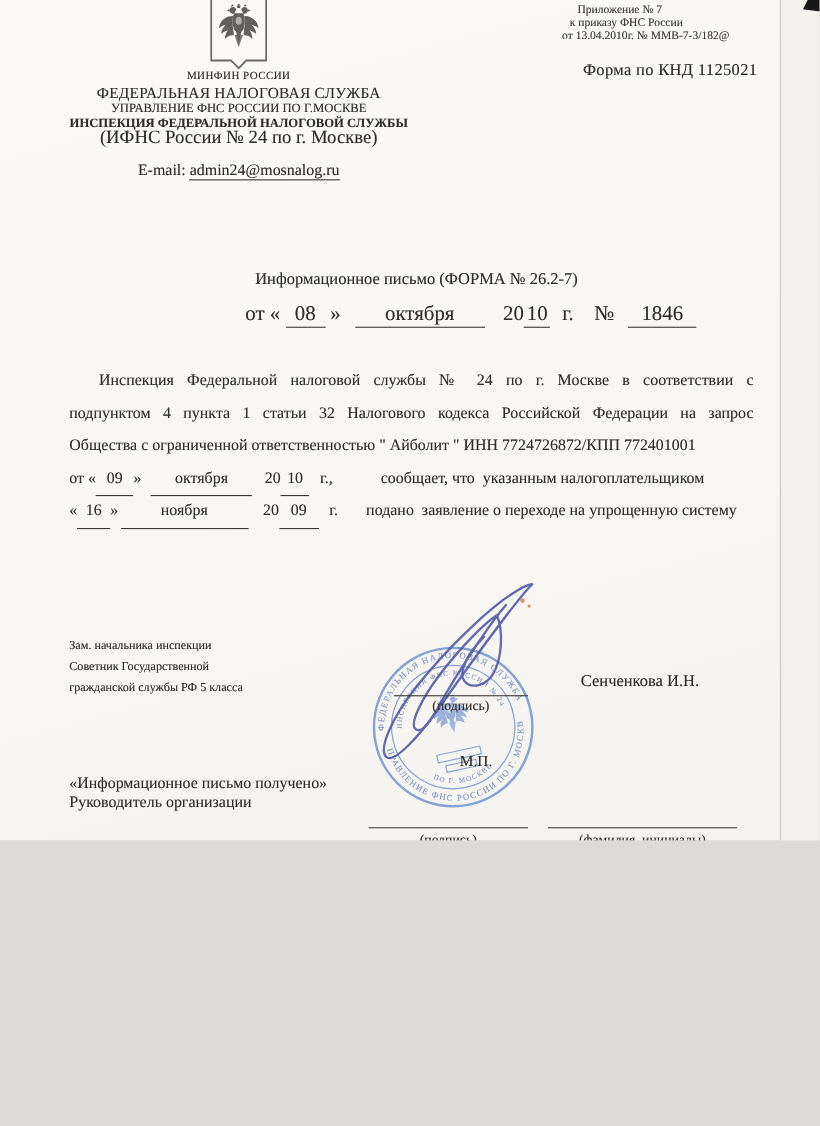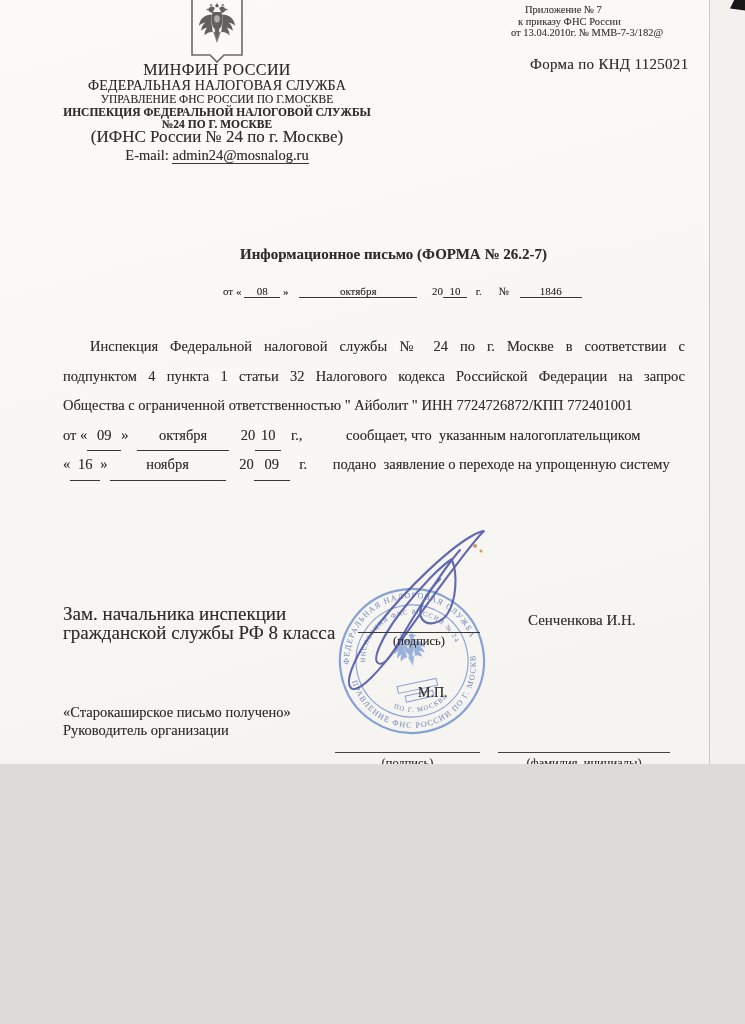--- a/index.html
+++ b/index.html
@@ -26,44 +26,44 @@
   .corner-note { left:511px; top:4px; font-size:10.5px; line-height:11.6px; color:#3d3b38; }
   .corner-note div:nth-child(1){ padding-left:14px; }
   .corner-note div:nth-child(2){ padding-left:7px; }
   .form-code { left:530px; top:56px; font-size:15px; letter-spacing:.3px; }
 
   
   .emblem-box { left:191px; top:0; width:52px; height:64px; }
 
   
   .lh { left:52px; top:62px; width:330px; text-align:center; }
-  .lh .l1 { font-size:16px; line-height:16px; letter-spacing:.4px;font-family:Liberation Serif, serif; }
+  .lh .l1 { font-size:10px; line-height:16px; letter-spacing:.4px;font-family:Liberation Serif, serif; }
   .lh .l2 { font-size:14px; line-height:15px; letter-spacing:.2px; }
   .lh .l3 { font-size:11.5px; line-height:12.5px; }
   .lh .l4 { font-size:11.5px; line-height:12px; font-weight:bold; }
   .lh .l5 { font-size:11.5px; line-height:12.5px; font-weight:bold; }
   .lh .l6 { font-size:17px;  line-height:13px; }
   .contact { left:37px; top:146px; width:360px; text-align:center; font-size:14.5px; line-height:18px; }
   .contact .email { border-bottom:1px solid #3b3834; }
 
   
-  .doc-title { left:232px; top:246px; width:315px; text-align:right; font-weight:bold; font-size:15px; }
-  .doc-date { left:223px; top:285px; font-size:11px; white-space:nowrap; }
+  .doc-title { left:232px; top:246px; width:315px; text-align:left; font-weight:normal; font-size:15px; }
+  .doc-date { left:223px; top:275px; font-size:19px; white-space:nowrap; }
   .fill { display:inline-block; text-align:center; border-bottom:1.3px solid #3b3834; }
   .gap  { display:inline-block; }
 
   
   .body-text { left:63px; top:332px; width:622px; font-size:14.5px; }
   .body-text .bl { height:29.6px; line-height:29.6px; white-space:nowrap; }
   .bl.just { text-align:justify; text-align-last:justify; white-space:normal; }
   .bl.ind  { text-indent:27px; }
   .seg-rest { white-space:pre-wrap; }
 
   
-  .officials { left:63px; top:604px; font-size:19px; line-height:19px; }
+  .officials { left:63px; top:578px; font-size:11px; line-height:19px; }
   .signer-name { left:528px; top:612px; font-size:15px; }
   .sign-line { left:358px; top:610px; width:122px; height:22px; border-bottom:1.4px solid #3b3834; }
   .sign-cap  { left:358px; top:634px; width:122px; text-align:center; font-size:12.5px; }
   .seal-cap  { left:418px; top:685px; font-size:14px; }
 
   .stamp-wrap { left:332px; top:581px; width:160px; height:160px; filter:blur(.45px); opacity:.82; }
   .autograph  { left:330px; top:503px; width:170px; height:200px; filter:blur(.25px); }
 
   
   .receipt { left:63px; top:703px; font-size:14.5px; line-height:18.4px; }
@@ -124,21 +124,20 @@
         <use href="#eagle" x="4.5" y="3" width="43" height="48" fill="#4e4c49" opacity=".88"></use>
       </g>
     </svg>
   </div>
 
   <div class="abs lh">
     <div class="l1">МИНФИН РОССИИ</div>
     <div class="l2">ФЕДЕРАЛЬНАЯ НАЛОГОВАЯ СЛУЖБА</div>
     <div class="l3">УПРАВЛЕНИЕ ФНС РОССИИ ПО Г.МОСКВЕ</div>
     <div class="l4">ИНСПЕКЦИЯ ФЕДЕРАЛЬНОЙ НАЛОГОВОЙ СЛУЖБЫ</div>
-    <div class="l5">№24 ПО Г. МОСКВЕ</div>
     <div class="l6">(ИФНС России № 24 по г. Москве)</div>
   </div>
 
   <div class="abs contact">
     <div>
       <span>E-mail:</span>
       <span class="email">admin24@mosnalog.ru</span>
     </div>
   </div>
 
@@ -169,21 +168,22 @@
     <div class="bl">
       <span>«</span><span class="fill" style="width:30px">16</span><span>»</span><span class="fill" style="width:116px;margin-left:2px">ноября</span>
       <span style="margin-left:10px">20</span><span class="fill" style="width:36px">09</span>
       <span style="margin-left:6px">г.</span>
       <span class="gap" style="width:22px"></span><span class="seg-rest">подано  заявление о переходе на упрощенную систему</span>
     </div>
   </div>
 
   <div class="abs officials">
     <div>Зам. начальника инспекции</div>
-    <div>гражданской службы РФ 8 класса</div>
+    <div>Советник Государственной</div>
+    <div>гражданской службы РФ 5 класса</div>
   </div>
 
   <div class="abs stamp-wrap">
     <svg width="160" height="160" viewBox="-80 -80 160 160">
       <g transform="rotate(-12)" fill="none" stroke="#6e8fcd">
         <circle r="72" stroke-width="2.2"></circle>
         <circle r="56" stroke-width="1.1"></circle>
         <path id="arcOT" d="M -63 0 A 63 63 0 0 1 63 0" stroke="none"></path>
         <path id="arcOB" d="M -63 4 A 63 63 0 0 0 63 4" stroke="none"></path>
         <path id="arcIT" d="M -47 0 A 47 47 0 0 1 47 0" stroke="none"></path>
@@ -216,21 +216,21 @@
       </g>
     </svg>
   </div>
 
   <div class="abs sign-line"></div>
   <div class="abs sign-cap">(подпись)</div>
   <div class="abs seal-cap">М.П.</div>
   <div class="abs signer-name">Сенченкова И.Н.</div>
 
   <div class="abs receipt">
-    <div>«Старокаширское письмо получено»</div>
+    <div>«Информационное письмо получено»</div>
     <div>Руководитель организации</div>
   </div>
 
   <div class="abs receipt-date">
     <span>«</span><span class="blank" style="width:26px"></span><span>»</span>
     <span class="blank" style="width:122px;margin-left:4px"></span>
     <span style="margin-left:8px">20</span><span class="blank" style="width:24px"></span>
     <span style="margin-left:6px">г.</span>
   </div>
 

